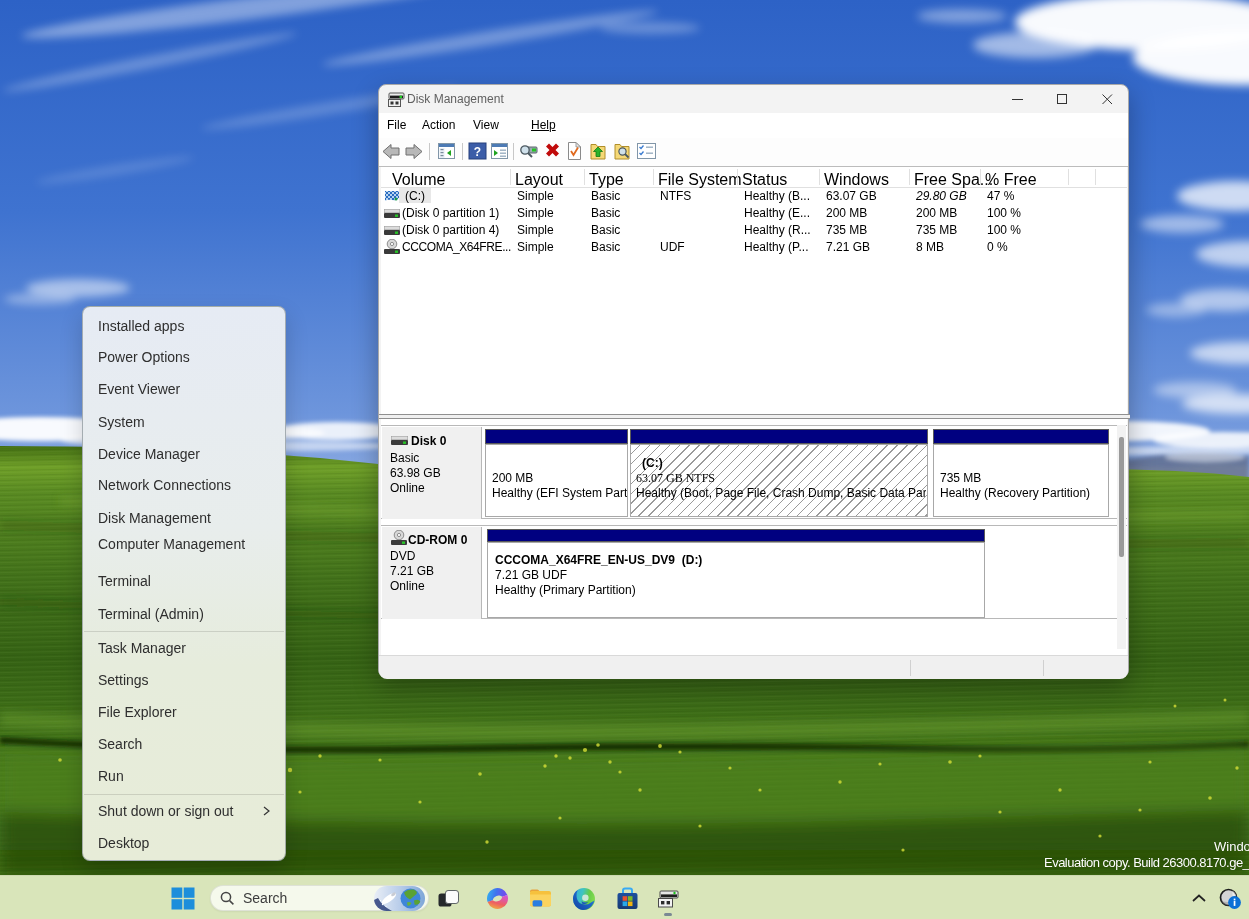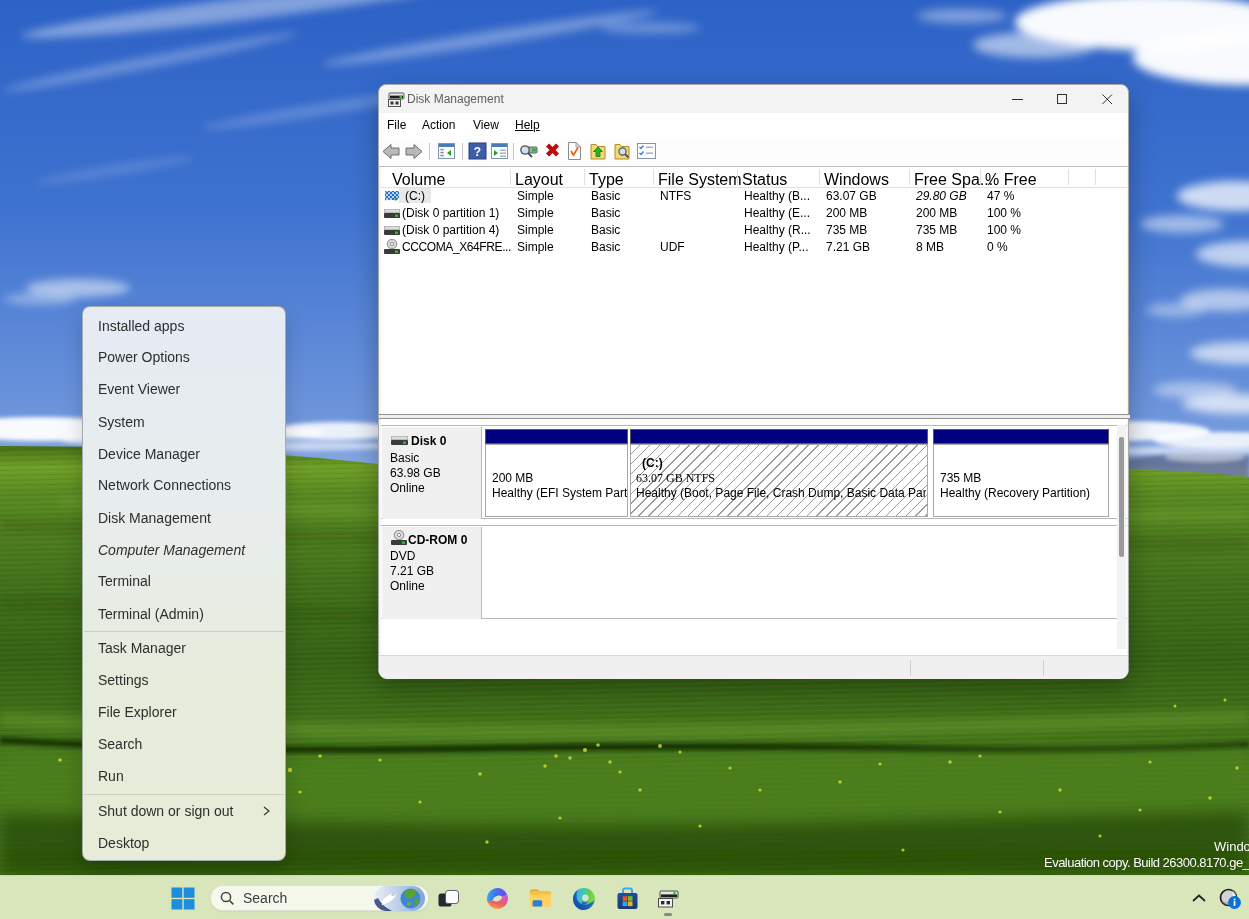--- a/index.html
+++ b/index.html
@@ -217,21 +217,21 @@
     <div class="capbtn" style="left:661px;"><svg width="45" height="28">
           <rect x="17.5" y="9.5" width="9" height="9" fill="none" stroke="#333" stroke-width="1"></rect>
         </svg></div>
     <div class="capbtn" style="left:706px;"><svg width="45" height="28">
           <path d="M17.5,9.5 L27,19 M27,9.5 L17.5,19" stroke="#333" stroke-width="1" fill="none"></path>
         </svg></div>
     <div id="menubar">
       <div class="mb" style="left:8px;">File</div>
       <div class="mb" style="left:43px;">Action</div>
       <div class="mb" style="left:94px;">View</div>
-      <div class="mb" style="left:136px;text-decoration:underline;">Help</div>
+      <div class="mb" style="left:152px;text-decoration:underline;">Help</div>
     </div>
     <div id="toolbar">
       <svg width="751" height="28" viewBox="0 0 751 28">
 
         <path d="M4,13.5 L12,6.5 L12,10 L20,10 L20,17 L12,17 L12,20.5 Z" fill="#b8b8b8" stroke="#6e6e6e" stroke-width="1"></path>
         <path d="M43,13.5 L35,6.5 L35,10 L27,10 L27,17 L35,17 L35,20.5 Z" fill="#b8b8b8" stroke="#6e6e6e" stroke-width="1"></path>
         <rect x="50" y="5" width="1" height="17" fill="#c8c8c8"></rect>
 
         <g transform="translate(59,5)">
           <rect x="0.5" y="0.5" width="16" height="15" fill="#fff" stroke="#8196a8"></rect>
@@ -424,40 +424,48 @@
             <circle cx="8" cy="5" r="4.8" fill="#d8d8d8" stroke="#777" stroke-width="0.8"></circle>
               <circle cx="8" cy="5" r="1.6" fill="#fff" stroke="#777" stroke-width="0.8"></circle>
             <rect x="0" y="10" width="16" height="5" rx="1" fill="#3a3a3a"></rect>
               <rect x="11" y="11.5" width="3" height="2.4" fill="#27c427"></rect>
           </svg>
           <div style="position:absolute;left:26px;top:6px;font-weight:bold;">CD-ROM 0</div>
           <div style="position:absolute;left:8px;top:22px;">DVD</div>
           <div style="position:absolute;left:8px;top:37px;">7.21 GB</div>
           <div style="position:absolute;left:8px;top:52px;">Online</div>
         </div>
+        <div class="part" style="left:106px;width:498px;">
+          <div class="pbar" style="height:13px;"></div>
+          <div class="pbody" style="top:13px;height:76px;">
+            <div style="position:absolute;left:7px;top:10px;font-weight:bold;">CCCOMA_X64FRE_EN-US_DV9&nbsp; (D:)</div>
+            <div style="position:absolute;left:7px;top:25px;">7.21 GB UDF</div>
+            <div style="position:absolute;left:7px;top:40px;">Healthy (Primary Partition)</div>
+          </div>
+        </div>
       </div>
 
       <div style="position:absolute;right:1px;top:6px;width:9px;height:224px;background:#f2f2f2;"></div>
       <div style="position:absolute;right:3px;top:18px;width:5px;height:120px;background:#9a9a9a;border-radius:2px;"></div>
     </div>
     <div id="statusbar">
       <div style="position:absolute;left:531px;top:4px;width:1px;height:16px;background:#d0d0d0;"></div>
       <div style="position:absolute;left:664px;top:4px;width:1px;height:16px;background:#d0d0d0;"></div>
     </div>
   </div>
 
   <div id="winx">
     <div class="mi" style="top:11px;">Installed apps</div>
     <div class="mi" style="top:42px;">Power Options</div>
     <div class="mi" style="top:74px;">Event Viewer</div>
     <div class="mi" style="top:107px;">System</div>
     <div class="mi" style="top:139px;">Device Manager</div>
     <div class="mi" style="top:170px;">Network Connections</div>
     <div class="mi" style="top:203px;">Disk Management</div>
-    <div class="mi" style="top:235px;font-style:italic;">Computer Management</div>
+    <div class="mi" style="top:229px;">Computer Management</div>
     <div class="mi" style="top:266px;">Terminal</div>
     <div class="mi" style="top:299px;">Terminal (Admin)</div>
     <div class="msep" style="top:324px;"></div>
     <div class="mi" style="top:333px;">Task Manager</div>
     <div class="mi" style="top:365px;">Settings</div>
     <div class="mi" style="top:397px;">File Explorer</div>
     <div class="mi" style="top:429px;">Search</div>
     <div class="mi" style="top:461px;">Run</div>
     <div class="msep" style="top:487px;"></div>
     <div class="mi" style="top:496px;">Shut down or sign out</div>

